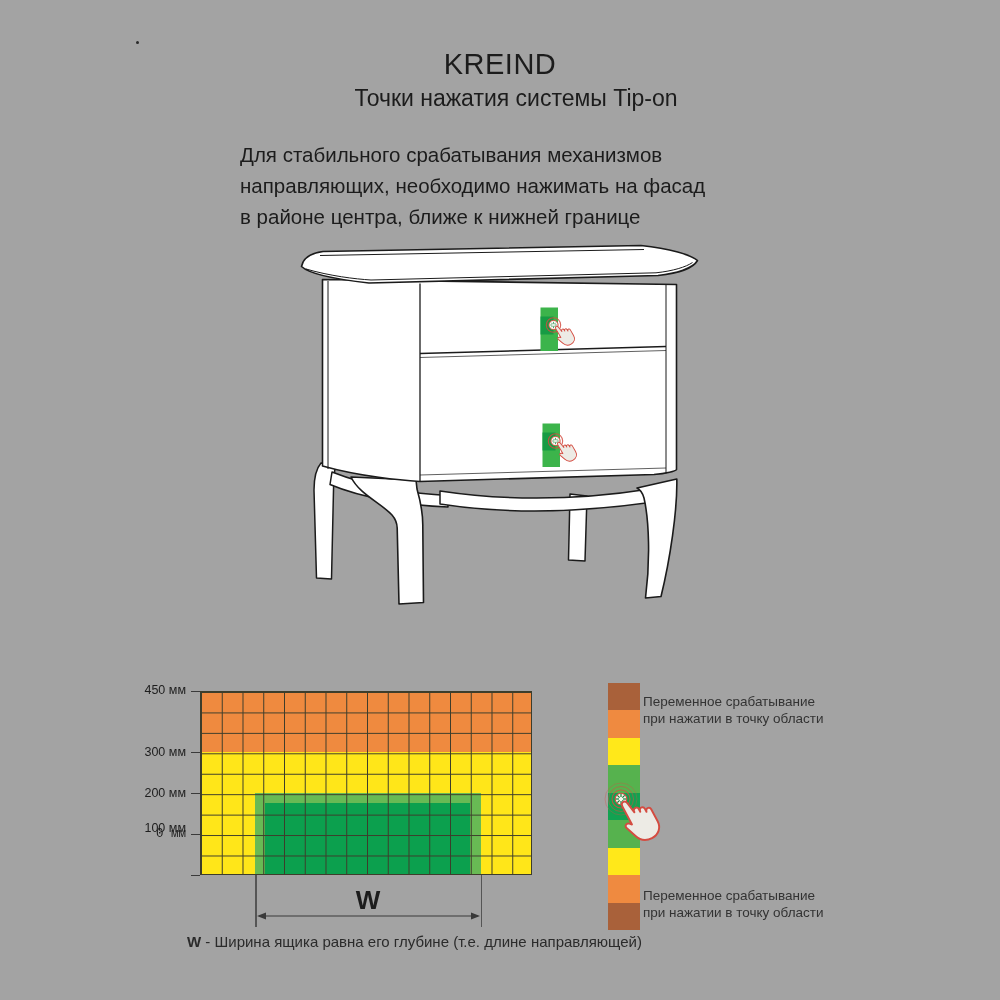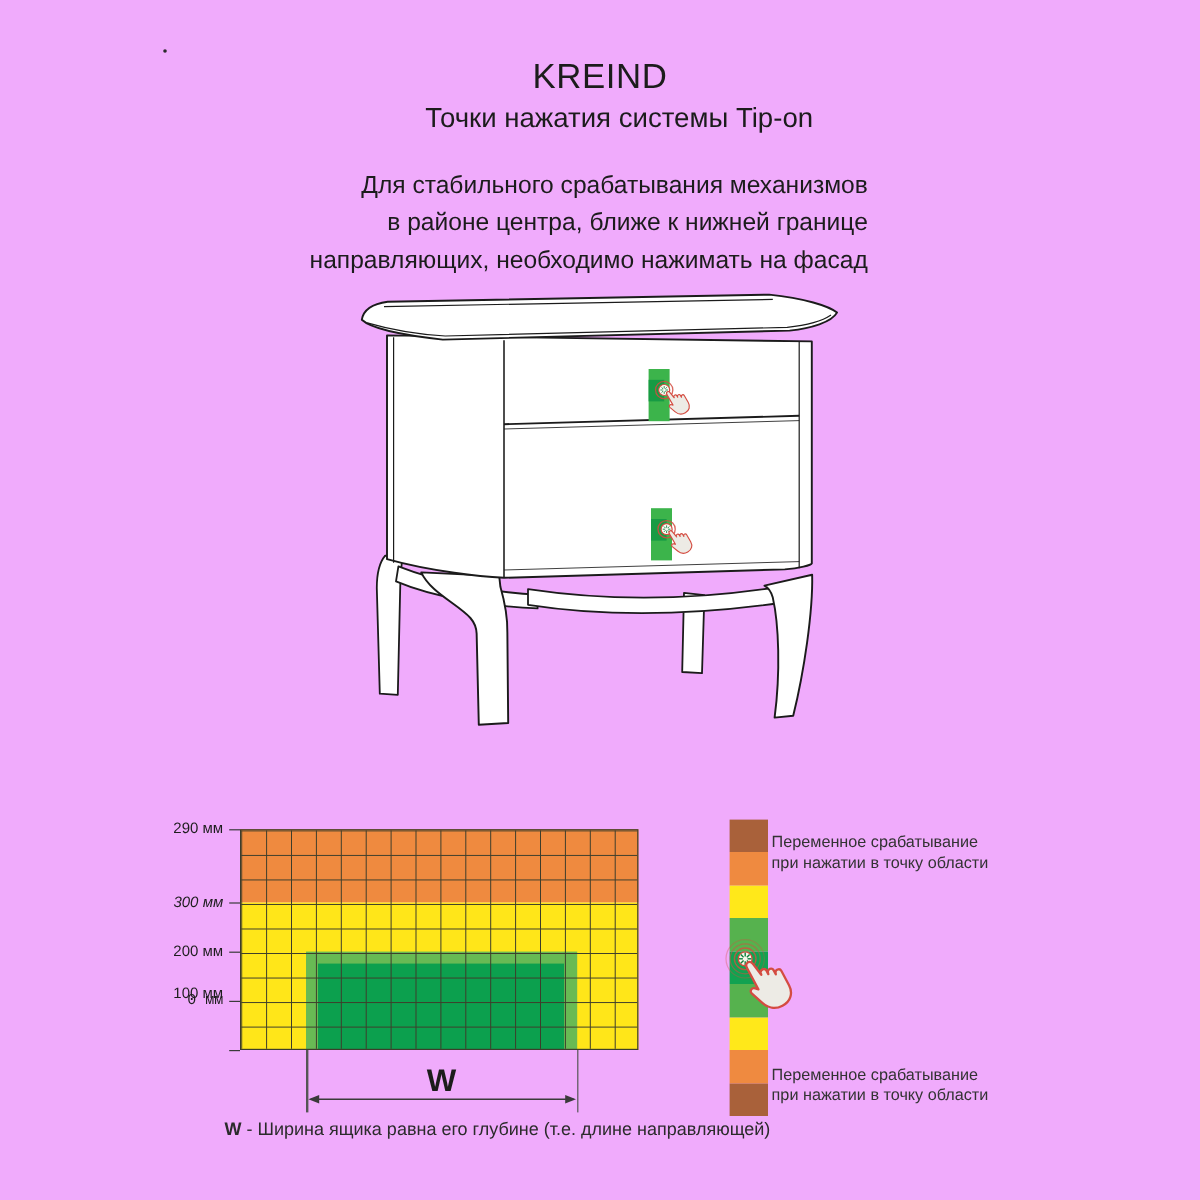--- a/index.html
+++ b/index.html
@@ -1,21 +1,21 @@
 <!DOCTYPE html>
 <html><head>
 <meta charset="utf-8">
 <style>
   html,body{margin:0;padding:0;background:#fff;}
-  .canvas{position:relative;width:1000px;height:1000px;background:#f0abfc;overflow:hidden;
+  .canvas{position:relative;width:1000px;height:1000px;background:#a3a3a3;overflow:hidden;
           font-family:"Liberation Sans","DejaVu Sans",sans-serif;color:#1f1f1f;}
   .stray-dot{position:absolute;left:136px;top:41px;width:3px;height:3px;background:#2a2a2a;border-radius:50%;}
   .brand{position:absolute;left:0;top:48px;width:1000px;text-align:center;font-size:29px;letter-spacing:.5px;color:#1c1c1c;}
   .subtitle{position:absolute;left:0;top:85px;width:1000px;text-align:center;font-size:23px;color:#1c1c1c;padding-left:16px;}
-  .desc{position:absolute;left:258px;top:139px;font-size:20.5px;line-height:31px;color:#1c1c1c;text-align:right;}
+  .desc{position:absolute;left:240px;top:139px;font-size:20.5px;line-height:31px;color:#1c1c1c;}
   .furniture{position:absolute;left:270px;top:240px;}
   .outline{fill:#ffffff;stroke:#1b1b1b;stroke-width:1.5;stroke-linejoin:round;}
   .thin{fill:none;stroke:#1b1b1b;stroke-width:1;}
   .hairline{fill:none;stroke:#1b1b1b;stroke-width:.7;}
   .hand-path{fill:#edebe5;stroke:#d44c41;stroke-width:1.2;stroke-linejoin:round;}
   .ray{stroke:#0e7f3d;stroke-width:.9;}
   
   .grid{position:absolute;left:200px;top:691px;width:332px;height:184px;}
   .zone{position:absolute;}
   .gridlines{position:absolute;left:0;top:0;width:332px;height:184px;box-sizing:border-box;
@@ -43,22 +43,22 @@
 
 <div class="canvas">
 
   <div class="stray-dot"></div>
 
   <div class="brand">KREIND</div>
   <div class="subtitle">Точки нажатия системы Tip-on</div>
 
   <div class="desc">
     <div>Для стабильного срабатывания механизмов</div>
+    <div>направляющих, необходимо нажимать на фасад</div>
     <div>в районе центра, ближе к нижней границе</div>
-    <div>направляющих, необходимо нажимать на фасад</div>
   </div>
 
   <svg class="furniture" width="460" height="395" viewBox="270 240 460 395">
     <defs>
       <g id="hand-g">
         <path class="hand-path" d="M8 1.2 C6.7 1.2 6.1 2.2 6.1 3.6 L6.1 16.2 L4.9 15 C3.5 13.6 1.5 14.7 2.1 16.6 L4.6 23.4 C5.9 27.1 9.1 29.6 13.2 29.6 C18 29.6 21.2 26.4 21.2 21.8 L21.2 13.4 C21.2 11.5 18.6 11.1 18 12.9 L17.8 13.5 L17.8 11.2 C17.8 9.3 15.1 8.9 14.6 10.8 L14.4 11.6 L14.4 9.6 C14.4 7.7 11.7 7.4 11.2 9.3 L11 10.2 L9.9 3.4 C9.7 2 9.1 1.2 8 1.2 Z"></path>
       </g>
       <g id="rays-g">
         <line class="ray" x1="1.5" y1="0" x2="4" y2="0"></line>
         <line class="ray" x1="1.06" y1="1.06" x2="2.83" y2="2.83"></line>
@@ -116,22 +116,22 @@
   </svg>
 
   <div class="grid">
     <div class="zone" style="left: 0px; top: 0px; width: 332px; height: 61.3px; background-color: rgb(239, 138, 63);"></div>
     <div class="zone" style="left: 0px; top: 61.3px; width: 332px; height: 122.7px; background-color: rgb(255, 230, 25);"></div>
     <div class="zone" style="left: 55px; top: 102.2px; width: 226px; height: 81.8px; background-color: rgb(104, 186, 84);"></div>
     <div class="zone" style="left: 65px; top: 112px; width: 205px; height: 72px; background-color: rgb(12, 160, 78);"></div>
     <div class="gridlines"></div>
   </div>
 
-  <div class="ytick-label" style="top:683px;">290 мм</div>
-  <div class="ytick-label" style="top:744.5px;font-style:italic;">300 мм</div>
+  <div class="ytick-label" style="top:683px;">450 мм</div>
+  <div class="ytick-label" style="top:744.5px;">300 мм</div>
   <div class="ytick-label" style="top:785.5px;">200 мм</div>
   <div class="ytick-label" style="top:821px;">100 мм</div>
   <div class="ytick-label" style="top:827px;font-family:Liberation Mono, monospace;">0 мм</div>
   <div class="ytick-dash" style="top:690.5px;"></div>
   <div class="ytick-dash" style="top:751.8px;"></div>
   <div class="ytick-dash" style="top:792.7px;"></div>
   <div class="ytick-dash" style="top:833.6px;"></div>
   <div class="ytick-dash" style="top:874.5px;"></div>
 
   <div class="w-line" style="left:255px;"></div>

